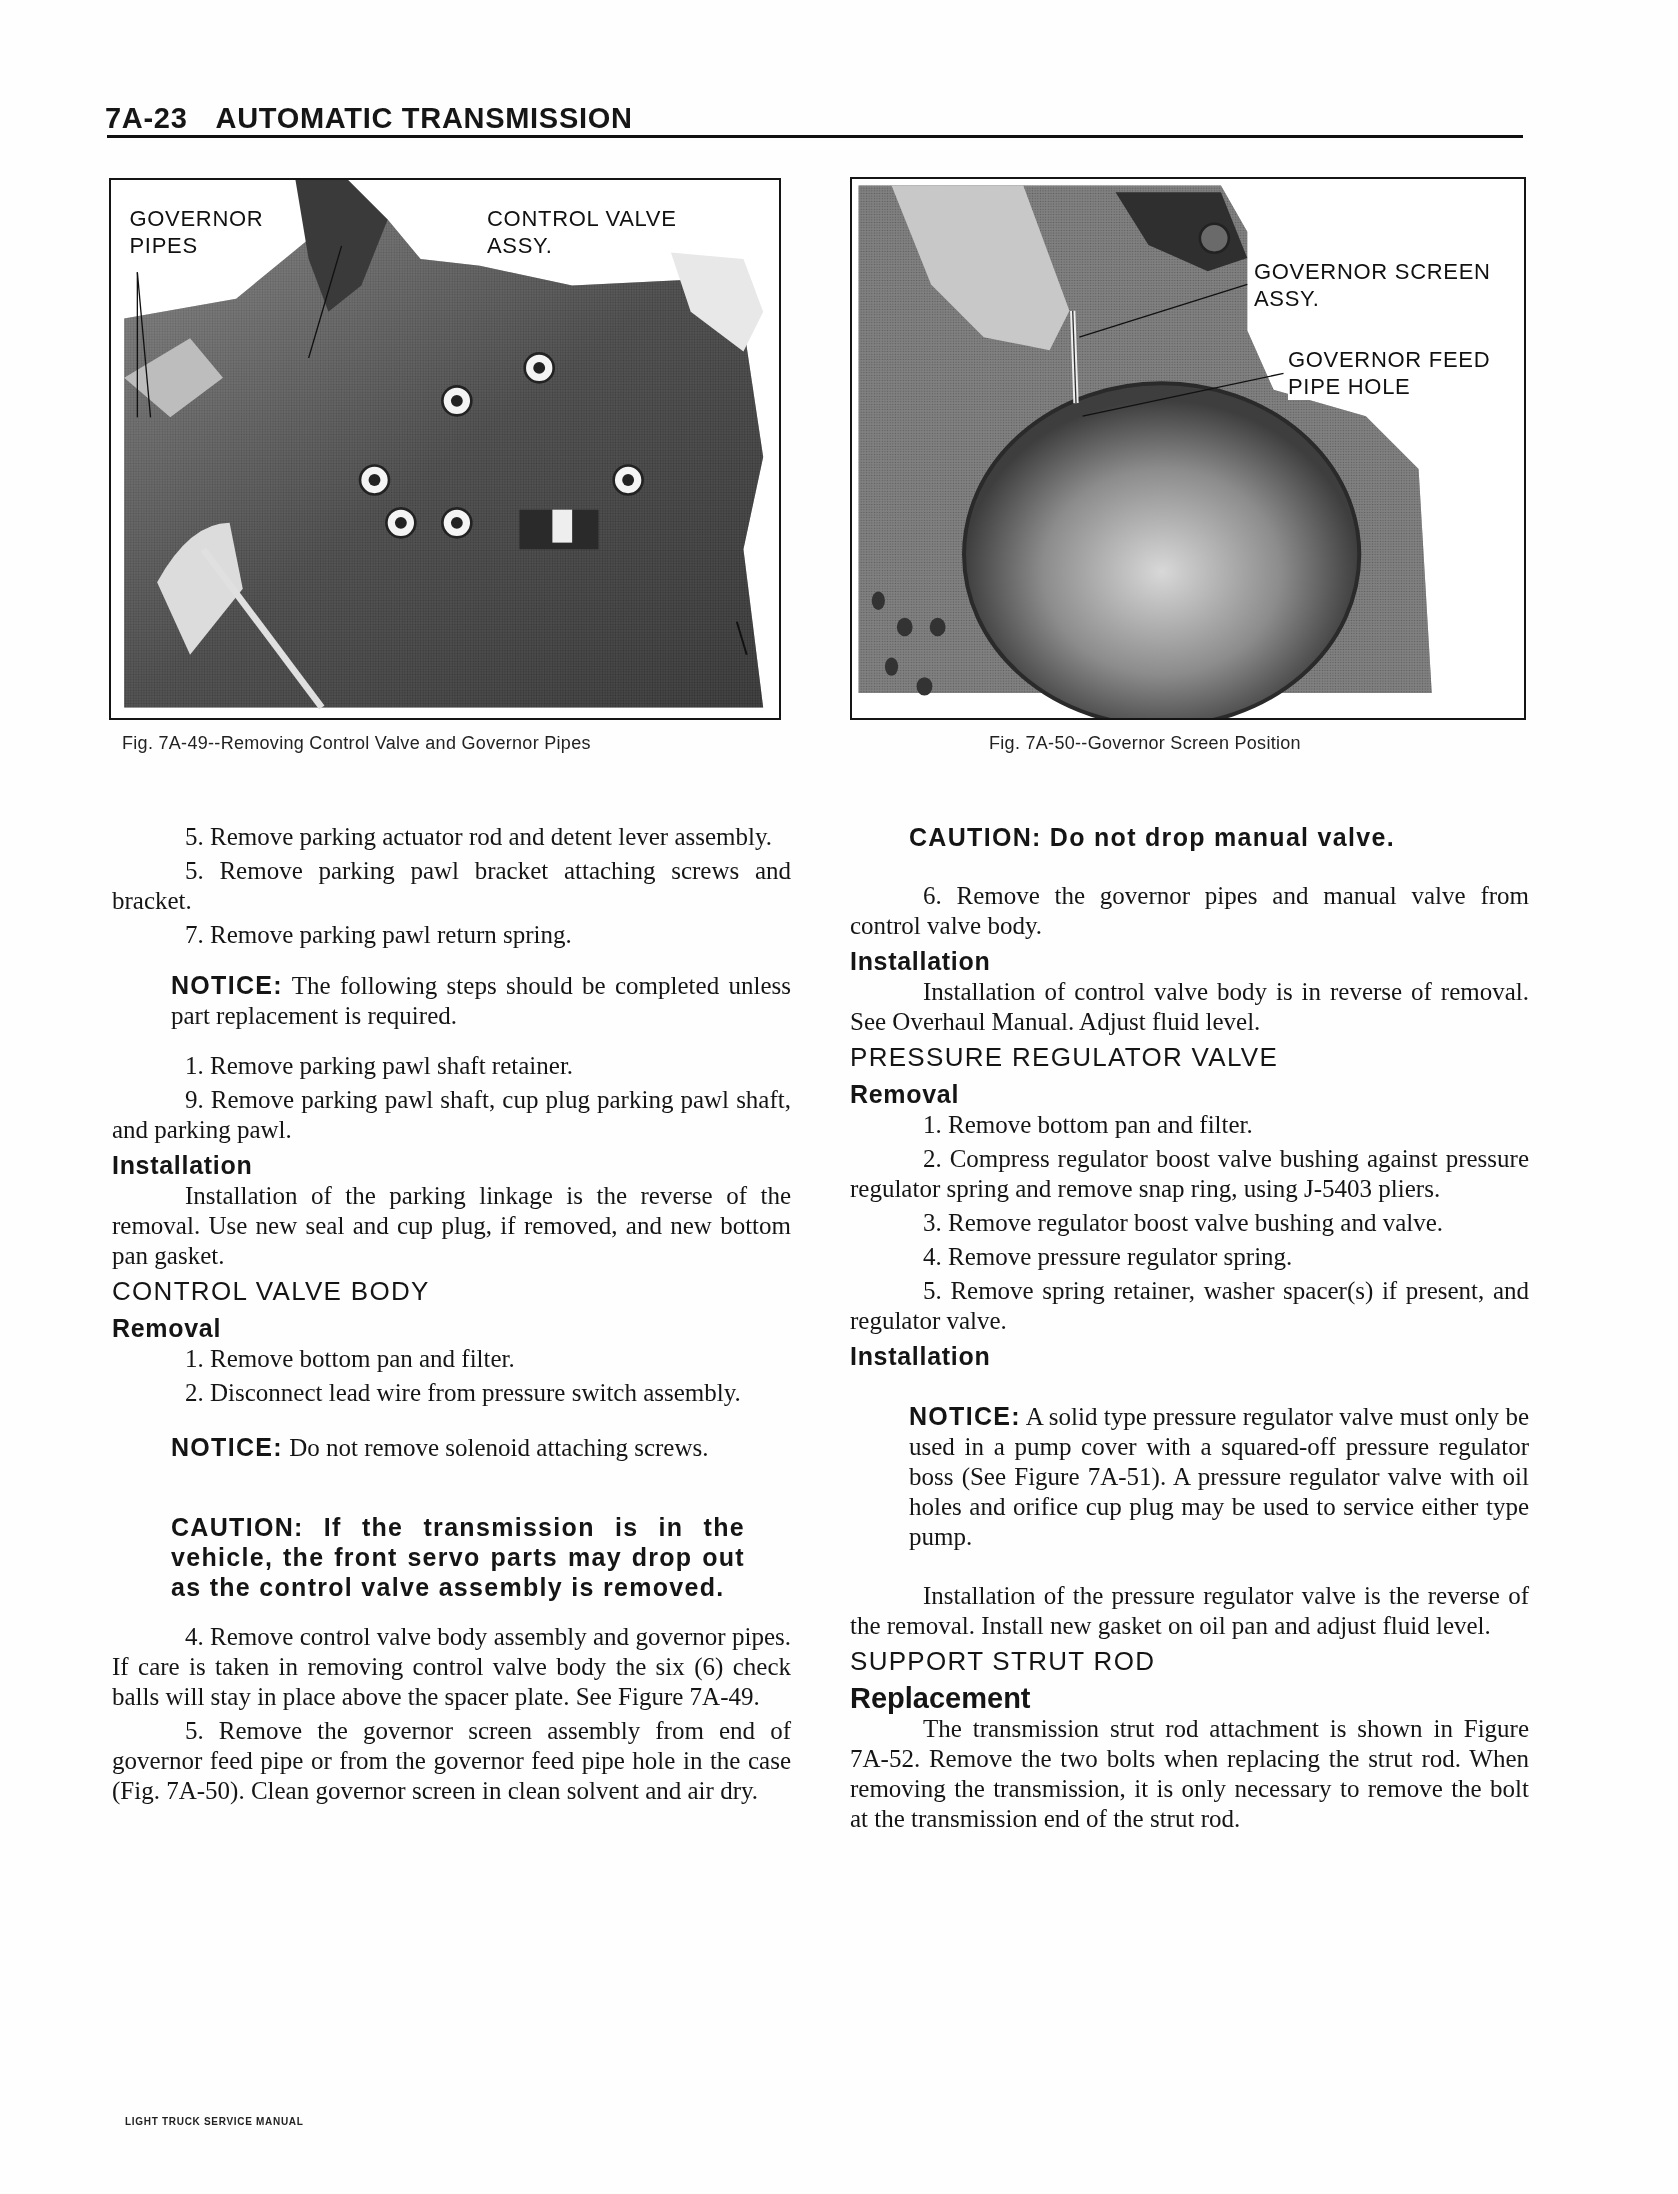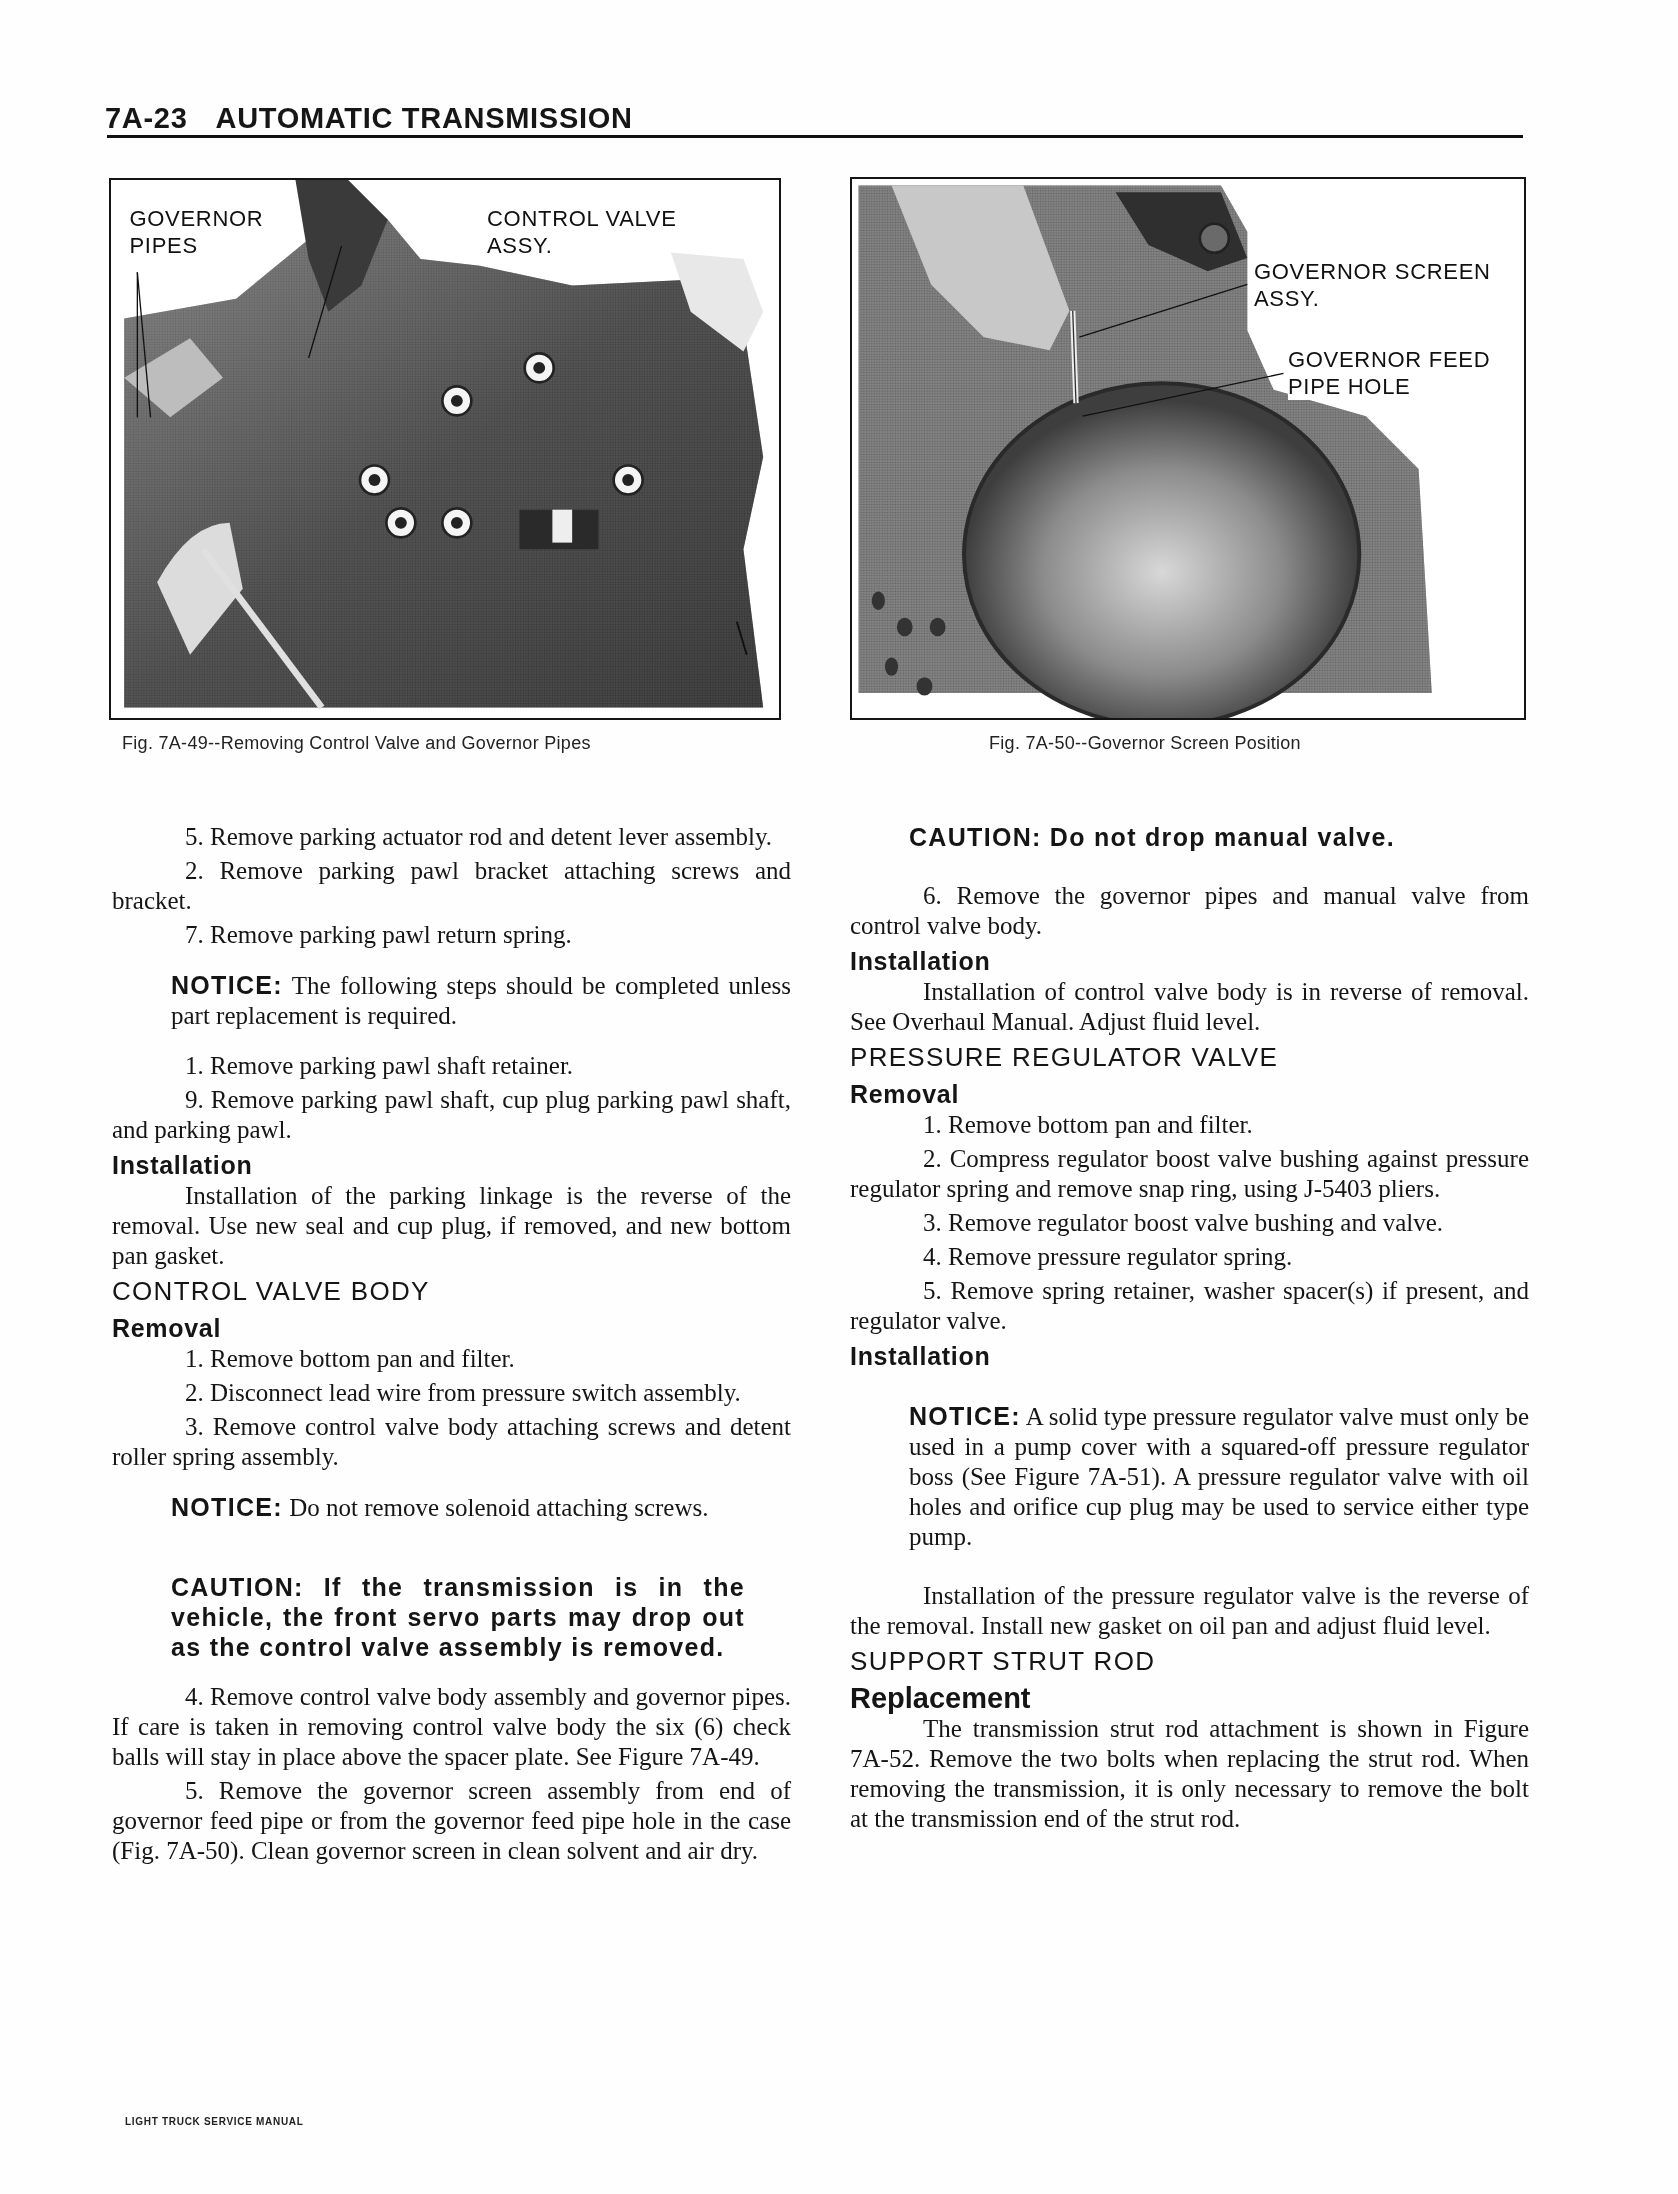--- a/index.html
+++ b/index.html
@@ -152,41 +152,40 @@
     <div class="callout" style="left:436px; top:167px; background:#fff;">
       <div>GOVERNOR FEED</div>
       <div>PIPE HOLE</div>
     </div>
   </div>
   <div class="caption" style="left:989px; top:733px;">Fig. 7A-50--Governor Screen Position</div>
 
   <div class="col col-left">
     <p class="p">5. Remove parking actuator rod and detent lever assembly.</p>
     <div class="sp-s"></div>
-    <p class="p">2. Remove parking pawl bracket attaching screws and bracket.</p>
+    <p class="p">5. Remove parking pawl bracket attaching screws and bracket.</p>
     <div class="sp-s"></div>
     <p class="p">7. Remove parking pawl return spring.</p>
     <div class="sp-m"></div>
     <p class="p block-indent"><span class="notice-label">NOTICE:</span><span> The following steps should be completed unless part replacement is required.</span></p>
     <div class="sp-m"></div>
     <p class="p">1. Remove parking pawl shaft retainer.</p>
     <div class="sp-s"></div>
     <p class="p">9. Remove parking pawl shaft, cup plug parking pawl shaft, and parking pawl.</p>
     <div class="sp-s"></div>
     <h3 class="h2">Installation</h3>
     <p class="p">Installation of the parking linkage is the reverse of the removal. Use new seal and cup plug, if removed, and new bottom pan gasket.</p>
     <div class="sp-s"></div>
     <h2 class="h1">CONTROL VALVE BODY</h2>
     <div class="sp-s"></div>
     <h3 class="h2">Removal</h3>
     <p class="p">1. Remove bottom pan and filter.</p>
     <div class="sp-s"></div>
     <p class="p">2. Disconnect lead wire from pressure switch assembly.</p>
     <div class="sp-s"></div>
-    <p class="p">3. Remove control valve body attaching screws and detent roller spring assembly.</p>
     <div class="sp-m"></div>
     <p class="p block-indent"><span class="notice-label">NOTICE:</span><span> Do not remove solenoid attaching screws.</span></p>
     <div class="sp-l"></div>
     <div class="sp-m"></div>
     <div class="caution">CAUTION: If the transmission is in the vehicle, the front servo parts may drop out as the control valve assembly is removed.</div>
     <div class="sp-m"></div>
     <p class="p">4. Remove control valve body assembly and governor pipes. If care is taken in removing control valve body the six (6) check balls will stay in place above the spacer plate. See Figure 7A-49.</p>
     <div class="sp-s"></div>
     <p class="p">5. Remove the governor screen assembly from end of governor feed pipe or from the governor feed pipe hole in the case (Fig. 7A-50). Clean governor screen in clean solvent and air dry.</p>
   </div>

